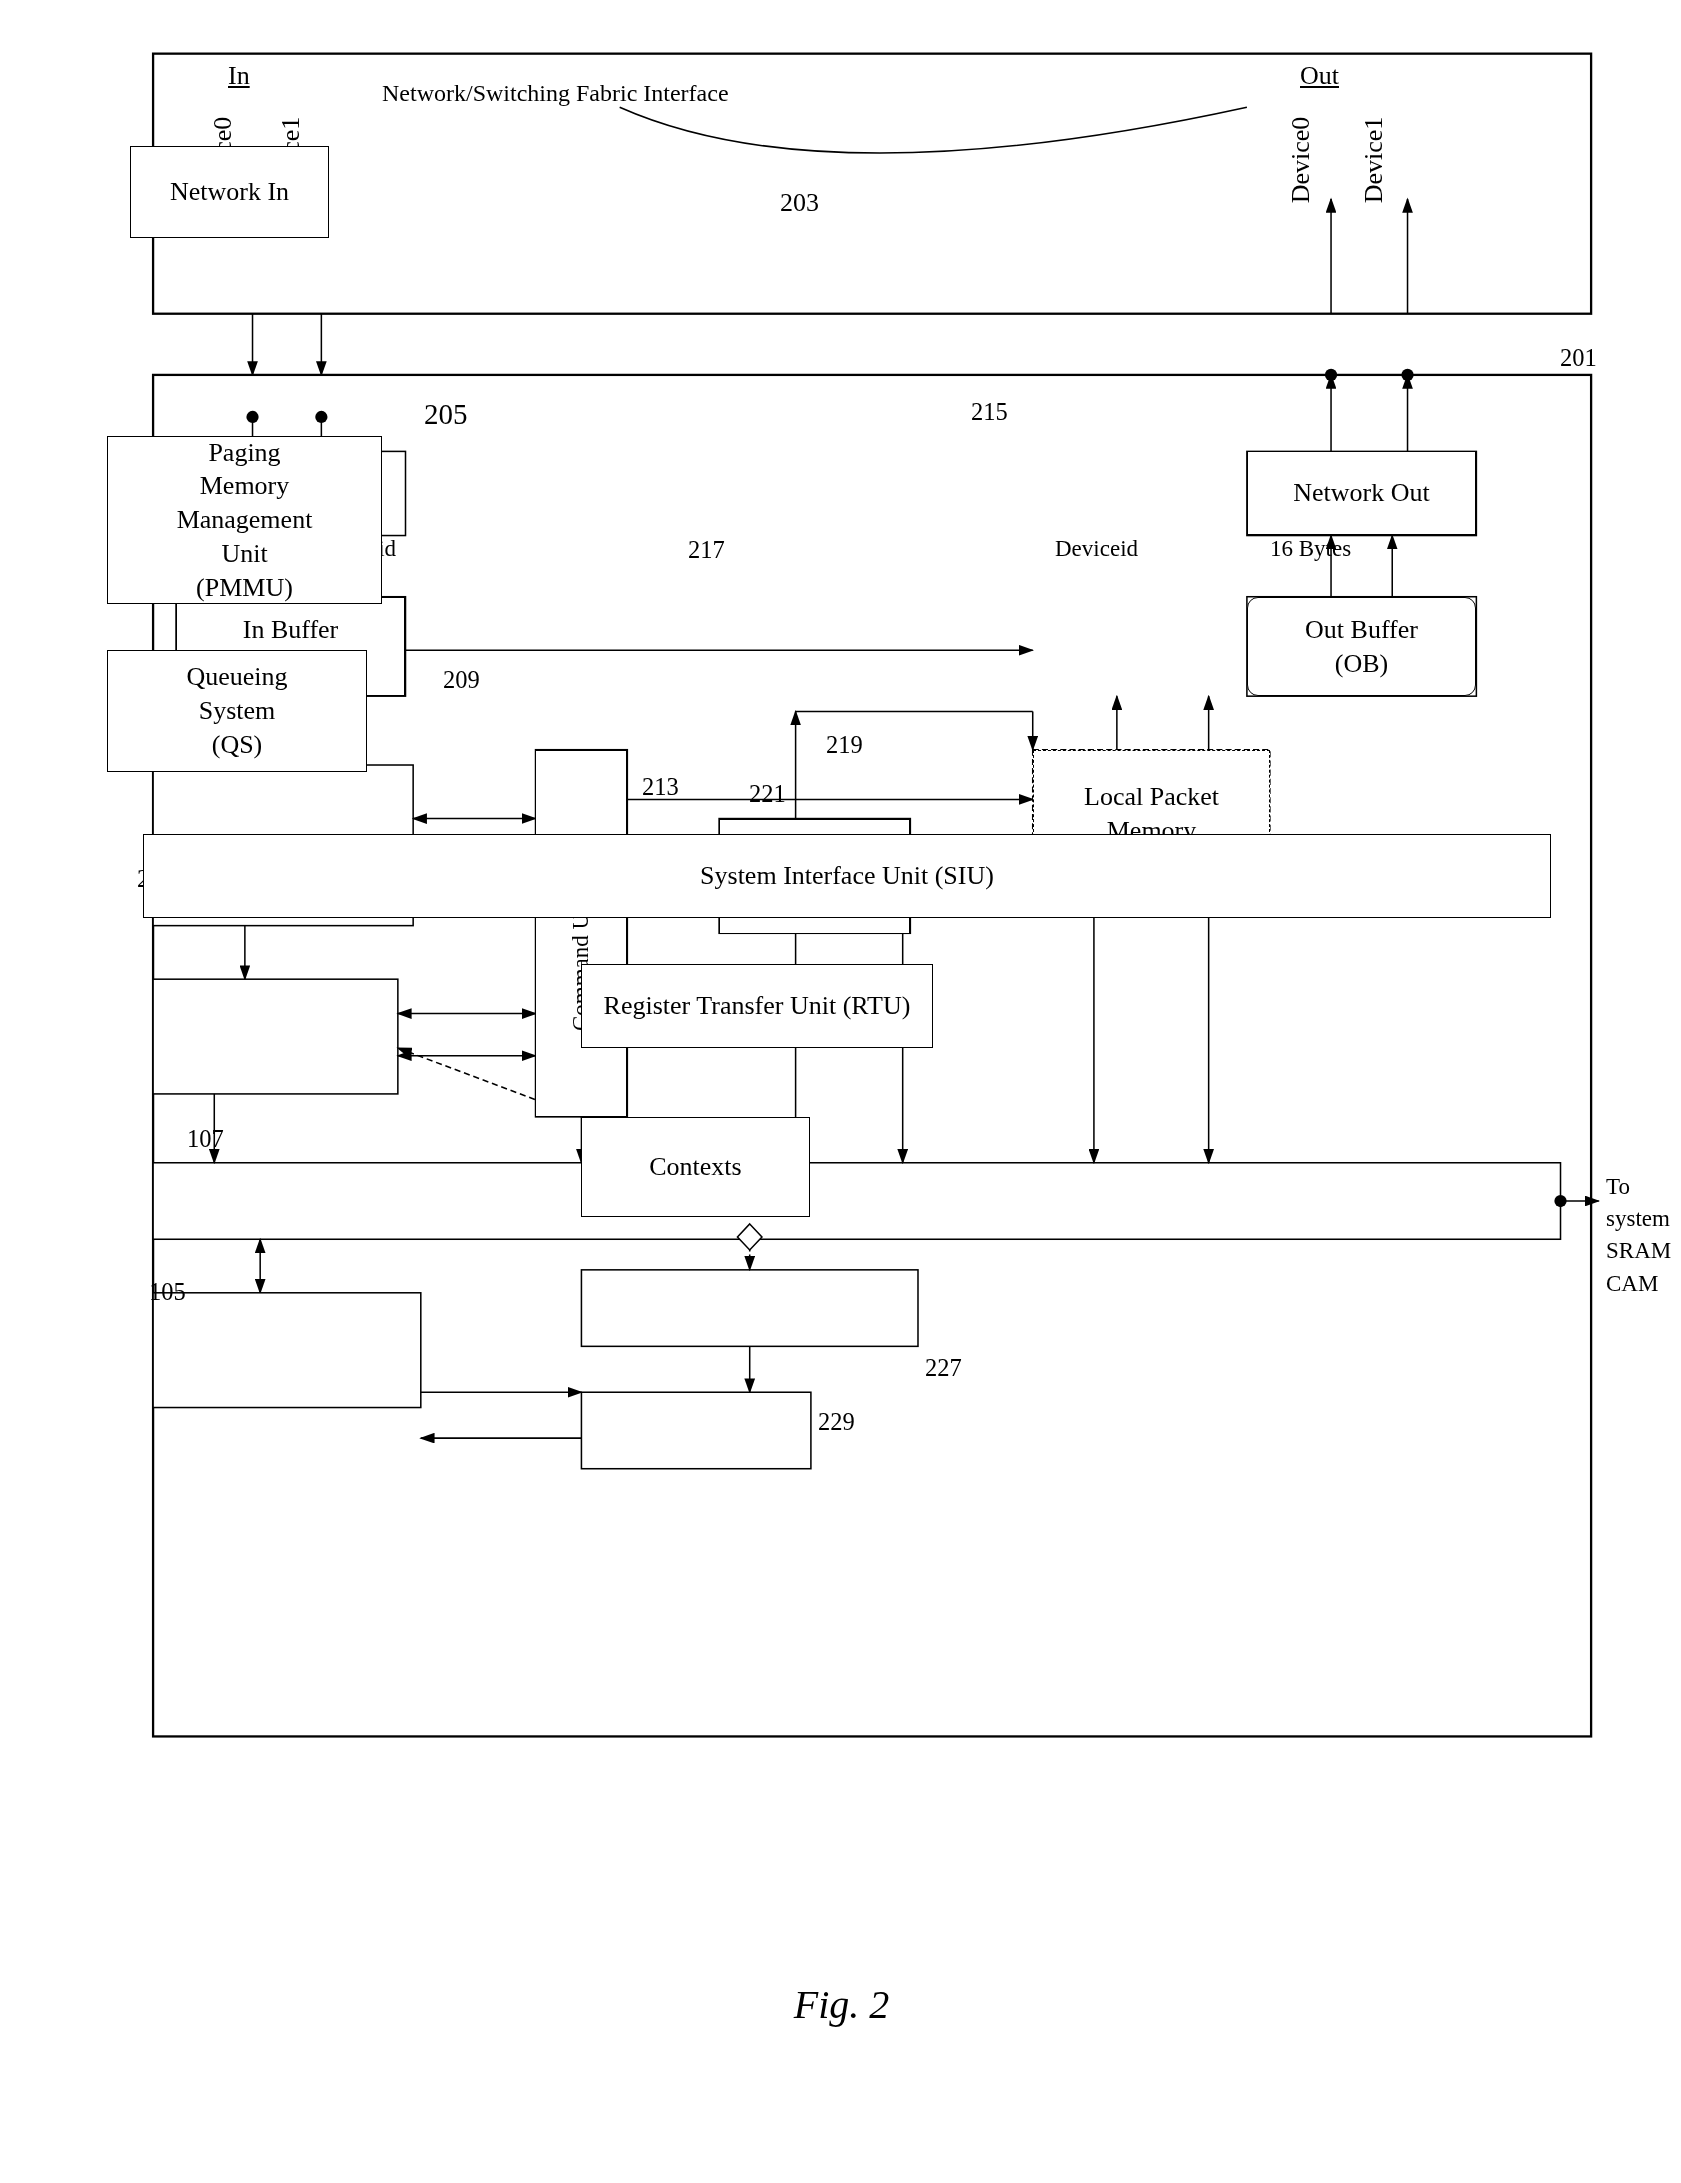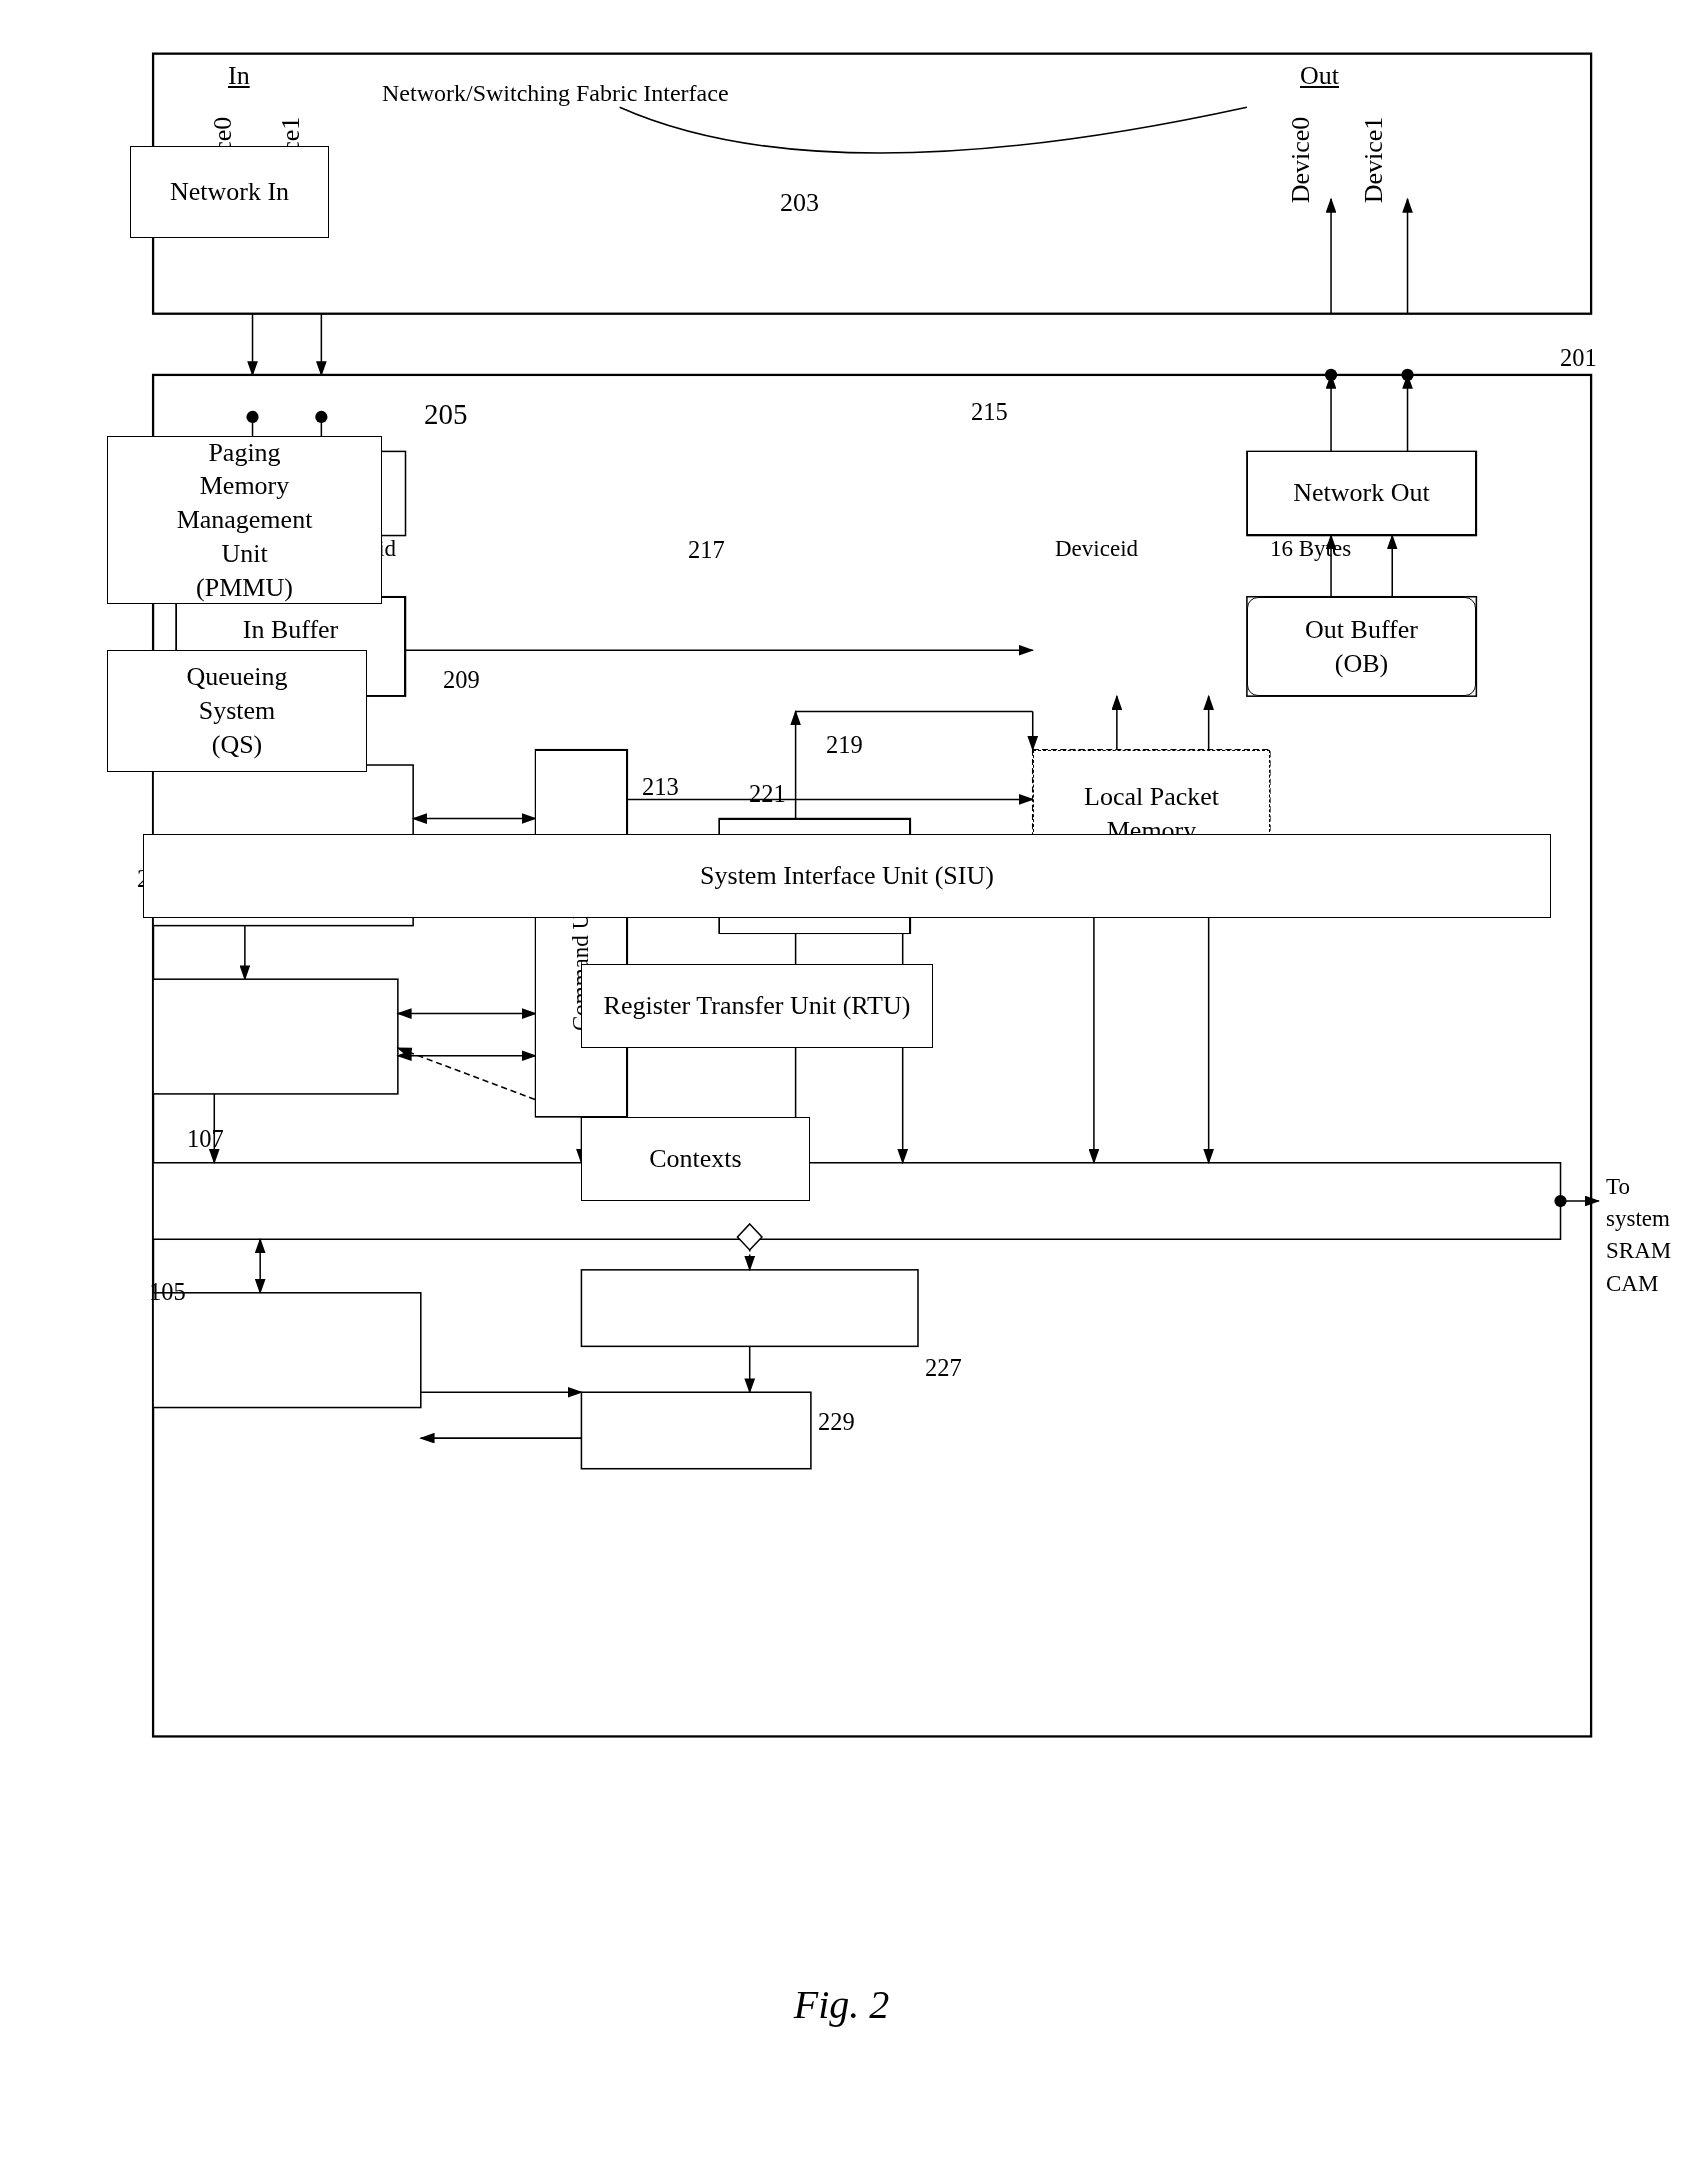--- a/index.html
+++ b/index.html
@@ -130,21 +130,21 @@
       left: 520px;
       width: 352px;
       height: 84px;
     }
 
     
     .contexts {
       top: 1071px;
       left: 520px;
       width: 229px;
-      height: 84px;
+      height: 100px;
     }
 
     
     .label {
       position: absolute;
       font-size: 24.5px;
     }
 
     
     .rotated-text {

